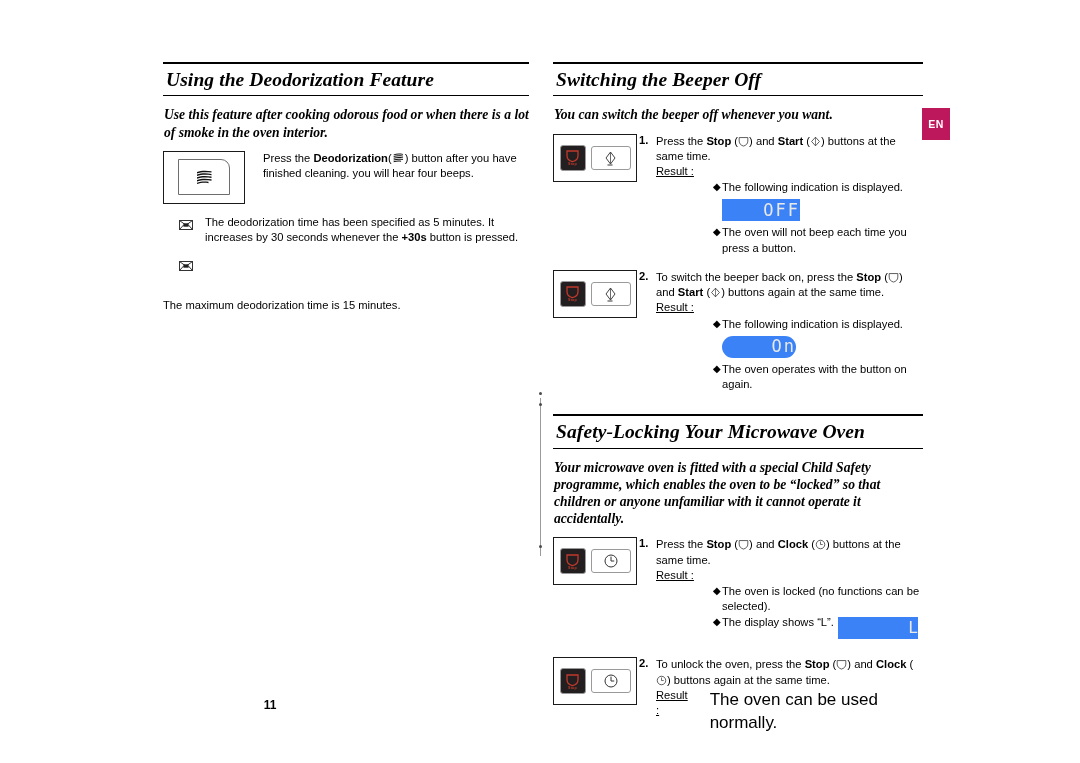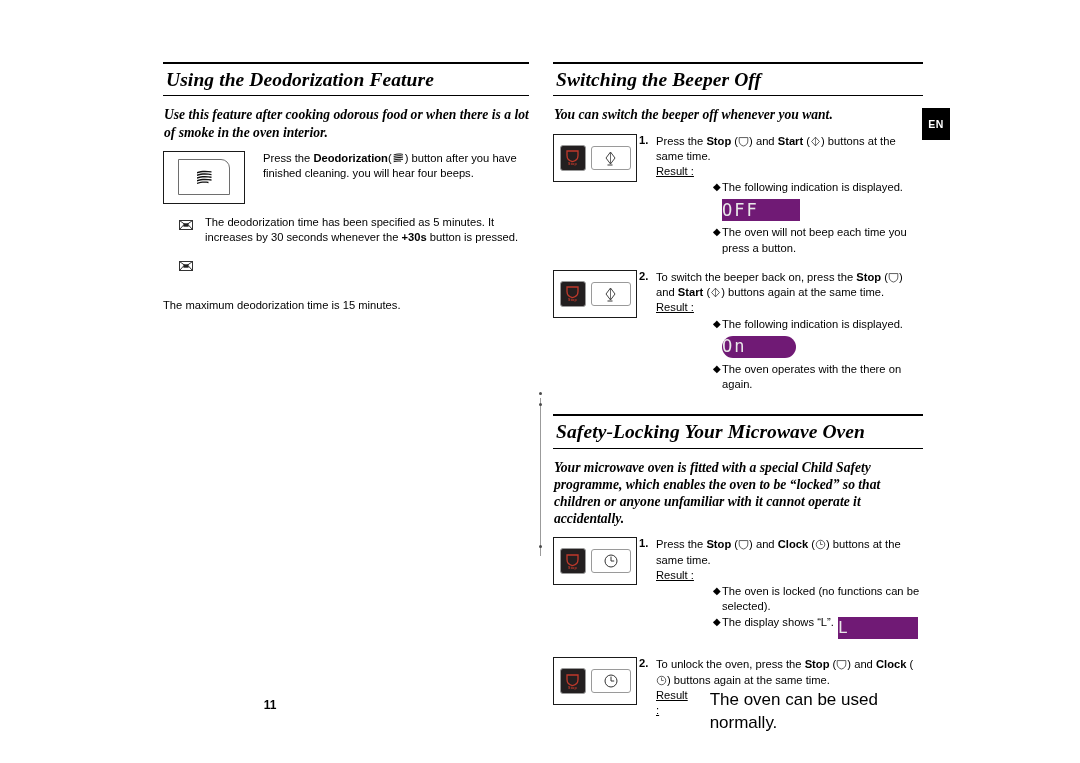--- a/index.html
+++ b/index.html
@@ -221,24 +221,24 @@
     color: #000;
   }
   .bullet-text {
     flex: 1 1 auto;
     font-size: 11.2px;
     line-height: 1.36;
   }
 
   
   .led {
-    background: #701a75;
+    background: #3b82f6;
     display: inline-flex;
     align-items: center;
-    justify-content: flex-start;
+    justify-content: flex-end;
     box-sizing: border-box;
   }
   .led-txt {
     font-family: "DejaVu Sans Mono", monospace;
     color: #e9e9e9;
     letter-spacing: 2px;
   }
   .led-off { width: 78px; height: 22px; margin: 3px 0 3px 0; }
   .led-off .led-txt { font-size: 17px; }
   .led-on  { width: 74px; height: 22px; margin: 3px 0 3px 0; border-radius: 11px; }
@@ -246,21 +246,21 @@
   .led-l   { width: 80px; height: 22px; }
   .led-l .led-txt { font-size: 16px; letter-spacing: 0; }
 
   
   .en-tab {
     position: absolute;
     left: 922px;
     top: 108px;
     width: 28px;
     height: 32px;
-    background: #000000;
+    background: #be185d;
     color: #fff;
     font-size: 10.5px;
     font-weight: bold;
     display: flex;
     align-items: center;
     justify-content: center;
     letter-spacing: .4px;
   }
 
   
@@ -472,21 +472,21 @@
             <div class="bullet-text">
               <span class="led led-on">
                 <span class="led-txt">On</span>
               </span>
             </div>
           </div>
 
           <div class="bullet-row">
             <div class="bullet-indent"></div>
             <div class="diamond">◆</div>
-            <div class="bullet-text">The oven operates with the there on again.</div>
+            <div class="bullet-text">The oven operates with the button on again.</div>
           </div>
         </div>
       </div>
     </div>
 
     <div class="section" style="margin-top:22px;">
       <div class="section-rule-top"></div>
       <h2 class="section-title">Safety-Locking Your Microwave Oven</h2>
       <div class="section-rule-bottom"></div>
 

